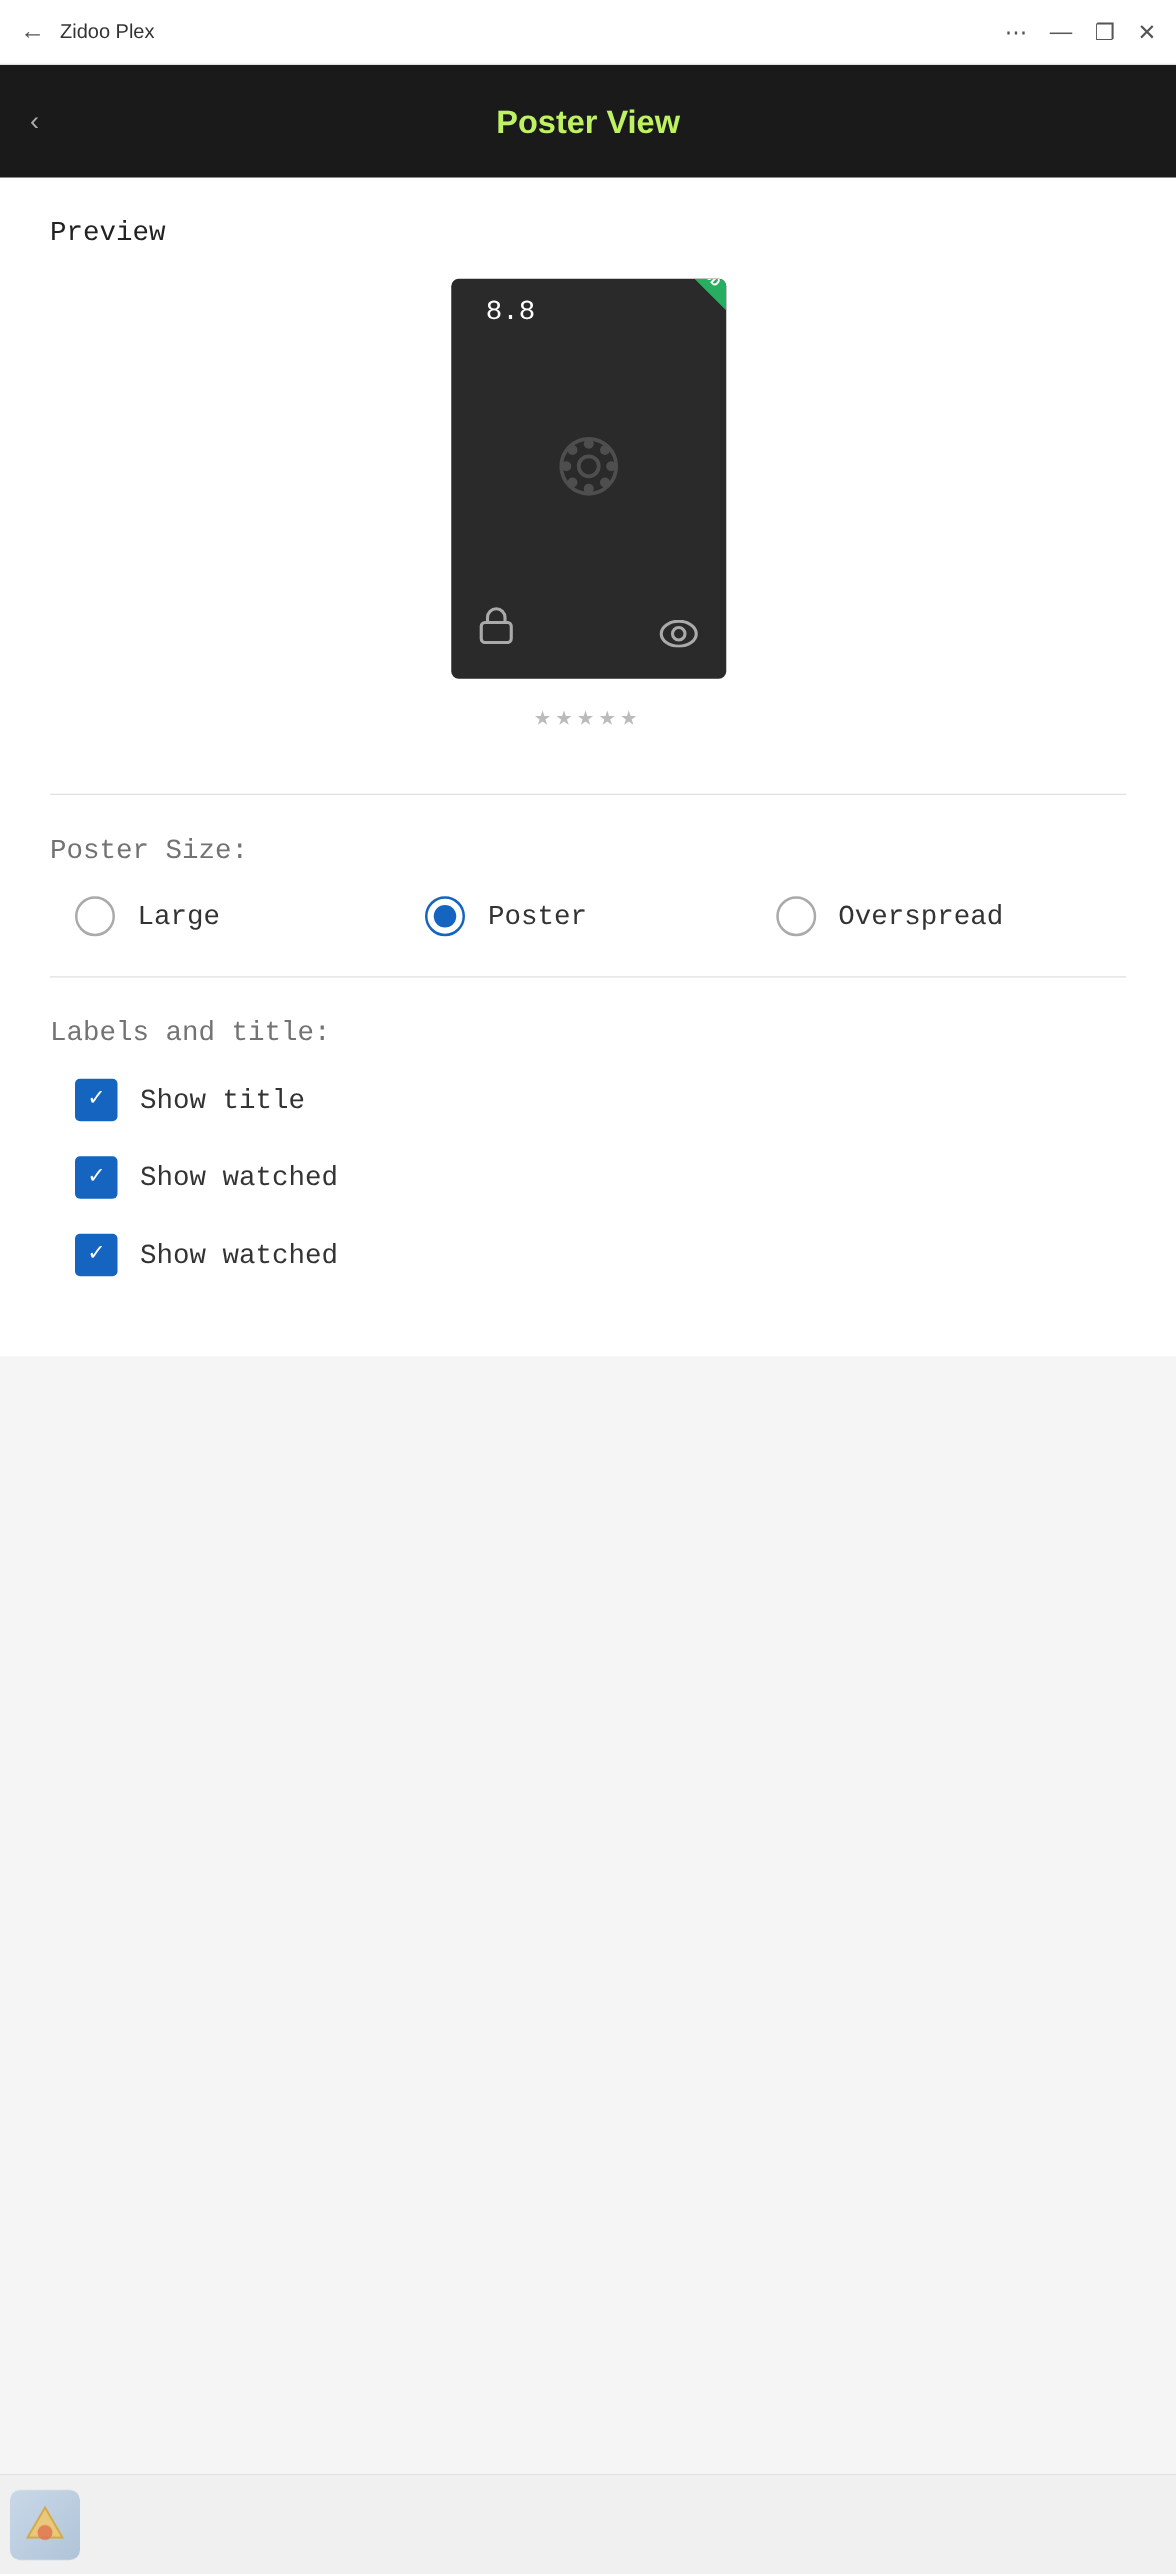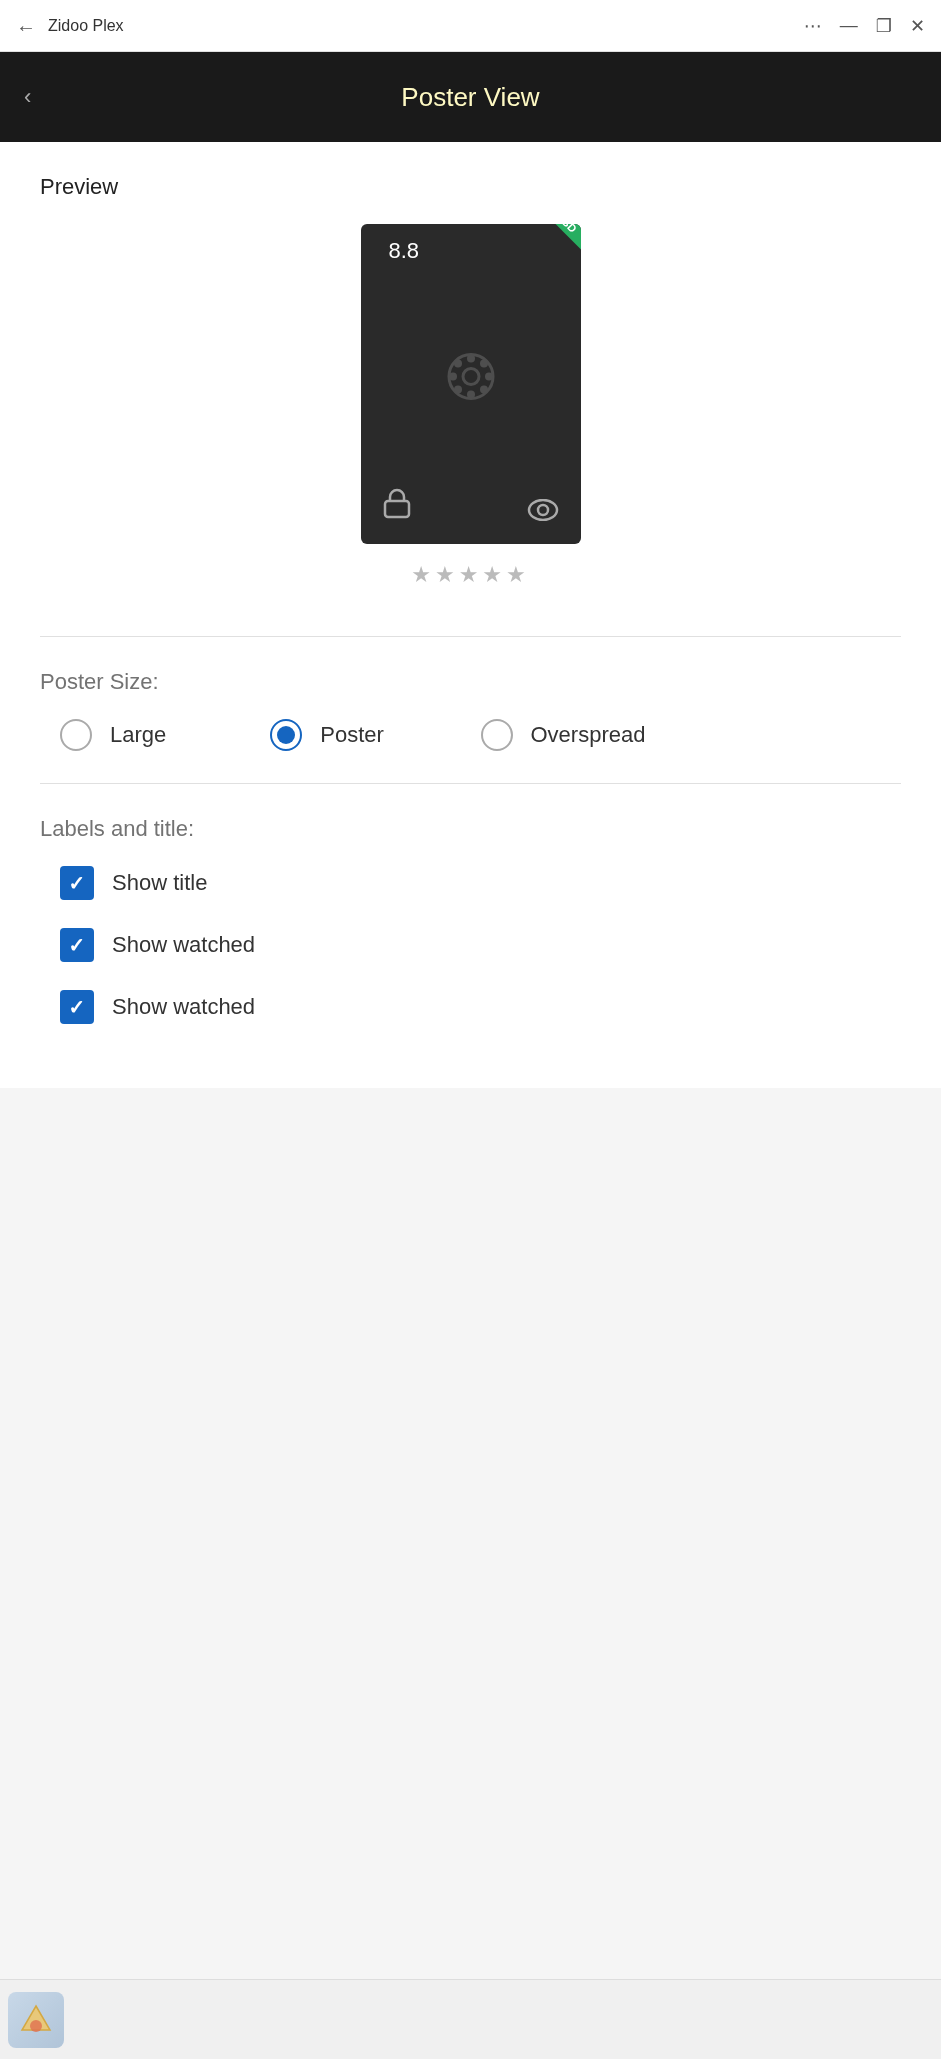--- a/index.html
+++ b/index.html
@@ -66,30 +66,31 @@
 
     .page-header-back {
       position: absolute;
       left: 24px;
       color: #aaa;
       font-size: 22px;
       cursor: pointer;
     }
 
     .page-header-title {
-      color: #fef9c3;
+      color: #bef264;
       font-size: 26px;
-      font-weight: 400;
+      font-weight: 700;
       text-align: right;
     }
 
     
     .main-content {
       background: #ffffff;
       padding: 32px 40px;
+      font-family: Liberation Mono, monospace;
     }
 
     
     .section-title {
       font-size: 22px;
       font-weight: 500;
       color: #222;
       margin-bottom: 24px;
     }
 
@@ -189,21 +190,21 @@
 
     .options-label {
       font-size: 22px;
       font-weight: 500;
       color: #737373;
       margin-bottom: 24px;
     }
 
     .radio-grid {
       display: grid;
-      grid-template-columns: 1fr 1fr 1fr 1fr;
+      grid-template-columns: 1fr 1fr 1fr;
       gap: 20px 0;
       padding-left: 20px;
     }
 
     .radio-item {
       display: flex;
       align-items: center;
       gap: 18px;
       cursor: pointer;
     }

